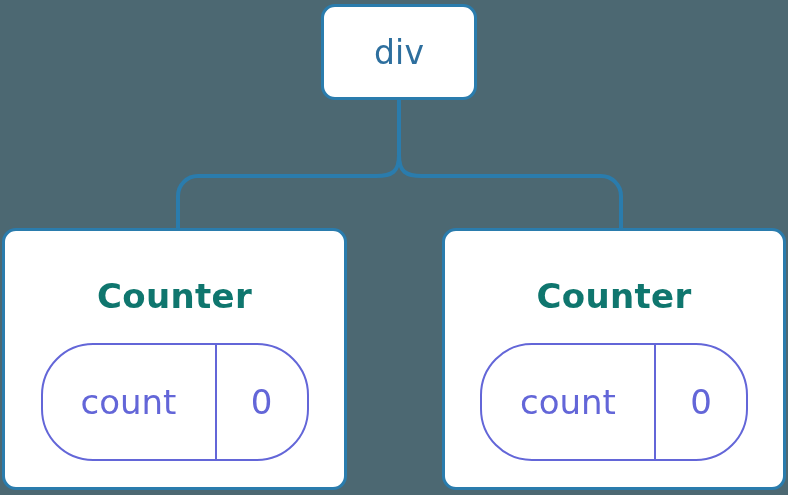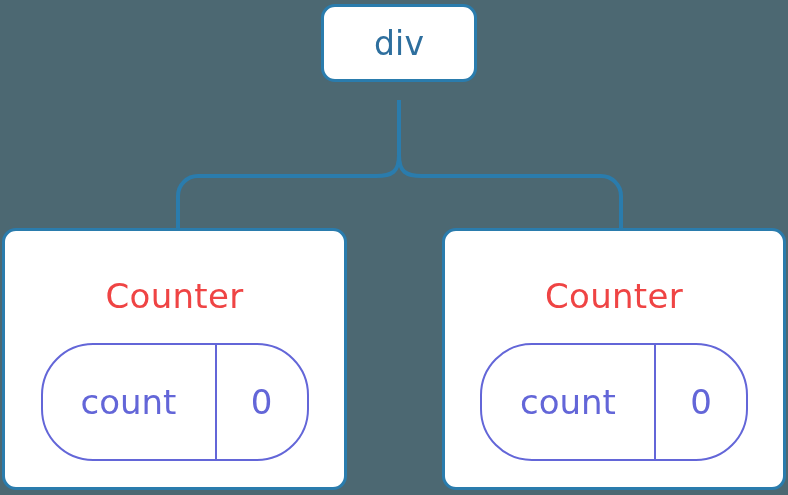--- a/index.html
+++ b/index.html
@@ -38,21 +38,21 @@
     display: flex;
     flex-direction: column;
     align-items: center;
   }
 
   
   #node-div {
     left: 321px;
     top: 4px;
     width: 156px;
-    height: 78px;
+    height: 96px;
     justify-content: center;
   }
   .root-label {
     font-size: 33px;
     color: #2e6f9e;
     letter-spacing: 0.2px;
     line-height: 1;
   }
 
   
@@ -66,23 +66,24 @@
     left: 2px;
     width: 345px;
   }
   #node-counter-right {
     left: 442px;
     width: 344px;
   }
 
   .component-title {
     font-size: 34px;
-    color: #ef4444;
+    color: #0f766e;
     line-height: 1;
     letter-spacing: 0.3px;
+    font-weight: bold;
   }
 
   
   .state-pill {
     margin-top: 30px;
     height: 118px;
     width: 268px;
     border: 2px solid #6366d8;
     border-radius: 52px;
     box-sizing: border-box;

